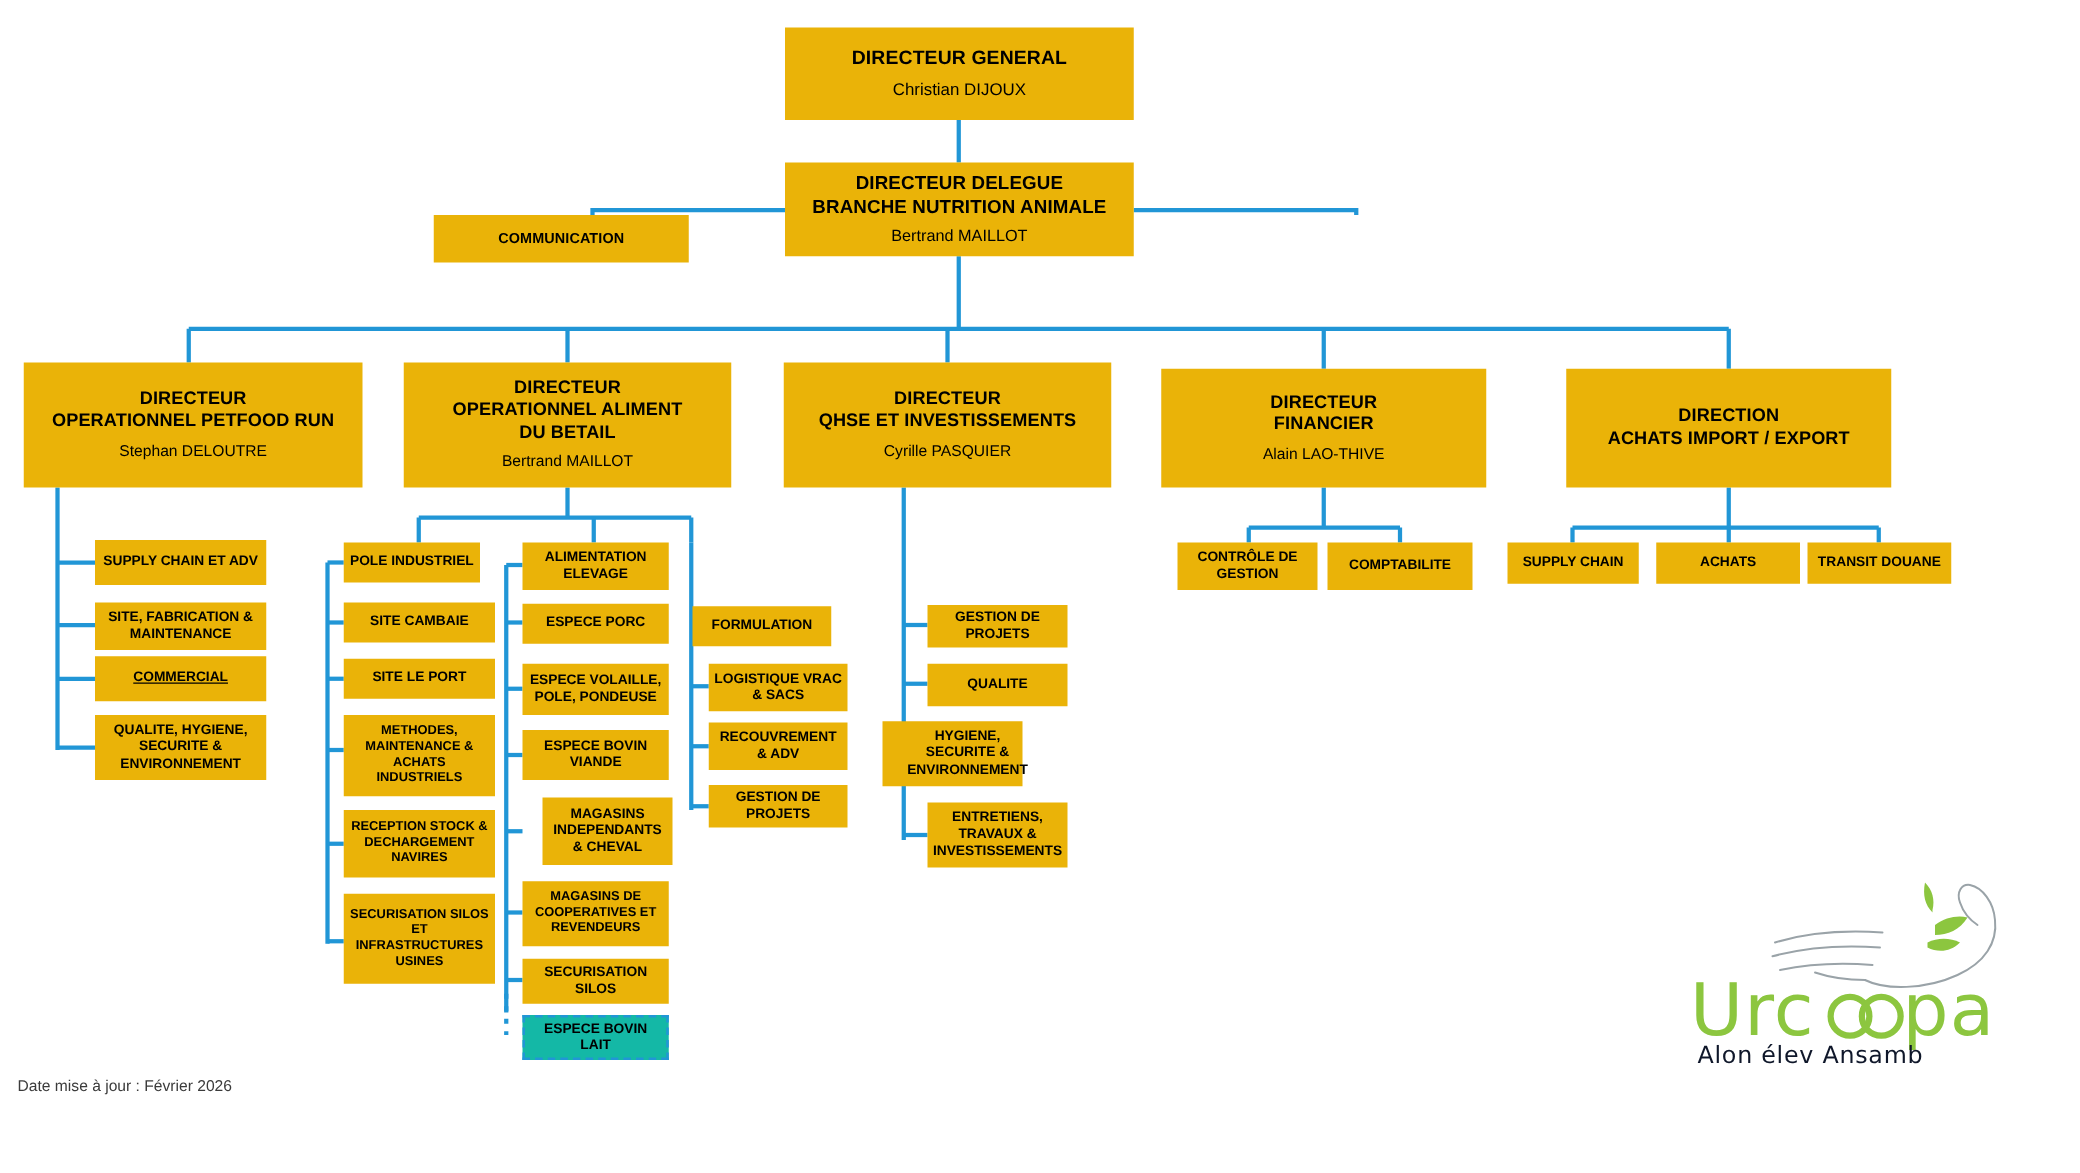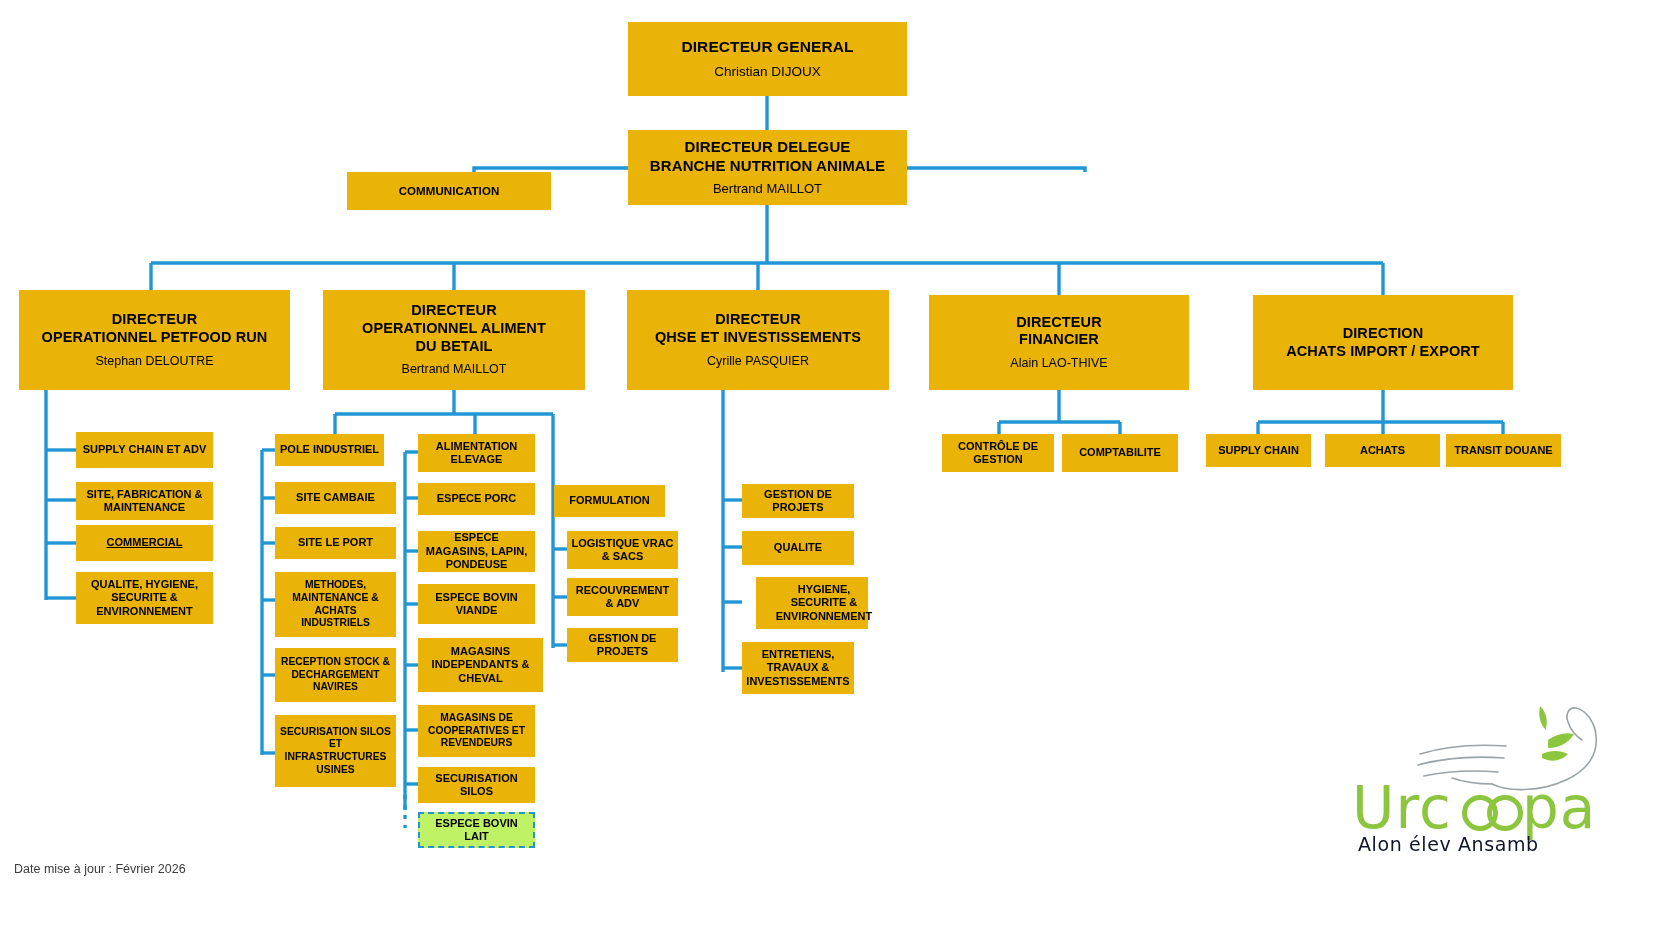--- a/index.html
+++ b/index.html
@@ -47,21 +47,21 @@
   .lvl1 .person { font-size: 13.5px; margin-top: 7px; }
   .lvl2 { font-size: 15px; }
   .lvl2 .person { font-size: 13px; margin-top: 6px; }
   .lvl2b { font-size: 11.5px; }
   .lvl3 { font-size: 14.5px; }
   .lvl3 .person { font-size: 12.5px; margin-top: 7px; }
   .leaf { font-size: 11px; font-weight: bold; }
   .leaf-sm { font-size: 10.3px; font-weight: bold; }
   .dashed {
     border: 2px dashed #2196d6;
-    background: #bef264;
+    background: #14b8a6;
     justify-content: center;
   }
   #footer-date {
     position: absolute;
     left: 14px;
     top: 862px;
     font-size: 12.5px;
     color: #3b3b3b;
     z-index: 3;
   }
@@ -247,26 +247,26 @@
     <span>RECEPTION STOCK &amp; DECHARGEMENT NAVIRES</span>
   </div>
 
   <div class="node leaf" style="left:418px; top:434px; width:117px; height:38px;">
     <span>ALIMENTATION ELEVAGE</span>
   </div>
   <div class="node leaf" style="left:418px; top:483px; width:117px; height:32px;">
     <span>ESPECE PORC</span>
   </div>
   <div class="node leaf" style="left:418px; top:531px; width:117px; height:41px;">
-    <span>ESPECE MAGASINS, LAPIN, PONDEUSE</span>
+    <span>ESPECE VOLAILLE, POLE, PONDEUSE</span>
   </div>
   <div class="node leaf" style="left:418px; top:584px; width:117px; height:40px;">
     <span>ESPECE BOVIN VIANDE</span>
   </div>
-  <div class="node leaf" style="left:418px; top:638px; width:125px; height:54px;">
+  <div class="node leaf" style="left:434px; top:638px; width:104px; height:54px;">
     <span>MAGASINS INDEPENDANTS &amp; CHEVAL</span>
   </div>
   <div class="node leaf-sm" style="left:418px; top:705px; width:117px; height:52px;">
     <span>MAGASINS DE COOPERATIVES ET REVENDEURS</span>
   </div>
   <div class="node leaf" style="left:418px; top:767px; width:117px; height:36px;">
     <span>SECURISATION SILOS</span>
   </div>
   <div class="node leaf dashed" style="left:418px; top:812px; width:117px; height:36px;">
     <span>ESPECE BOVIN LAIT</span>
@@ -284,21 +284,21 @@
   <div class="node leaf" style="left:567px; top:628px; width:111px; height:34px;">
     <span>GESTION DE PROJETS</span>
   </div>
 
   <div class="node leaf" style="left:742px; top:484px; width:112px; height:34px;">
     <span>GESTION DE PROJETS</span>
   </div>
   <div class="node leaf" style="left:742px; top:531px; width:112px; height:34px;">
     <span>QUALITE</span>
   </div>
-  <div class="node leaf" style="left:756px; top:577px; width:112px; height:52px;padding-left:28px;">
+  <div class="node leaf" style="left:706px; top:577px; width:112px; height:52px;padding-left:28px;">
     <span>HYGIENE, SECURITE &amp; ENVIRONNEMENT</span>
   </div>
   <div class="node leaf" style="left:742px; top:642px; width:112px; height:52px;">
     <span>ENTRETIENS, TRAVAUX &amp; INVESTISSEMENTS</span>
   </div>
 
   <div class="node leaf" style="left:942px; top:434px; width:112px; height:38px;">
     <span>CONTRÔLE DE GESTION</span>
   </div>
   <div class="node leaf" style="left:1062px; top:434px; width:116px; height:38px;">

